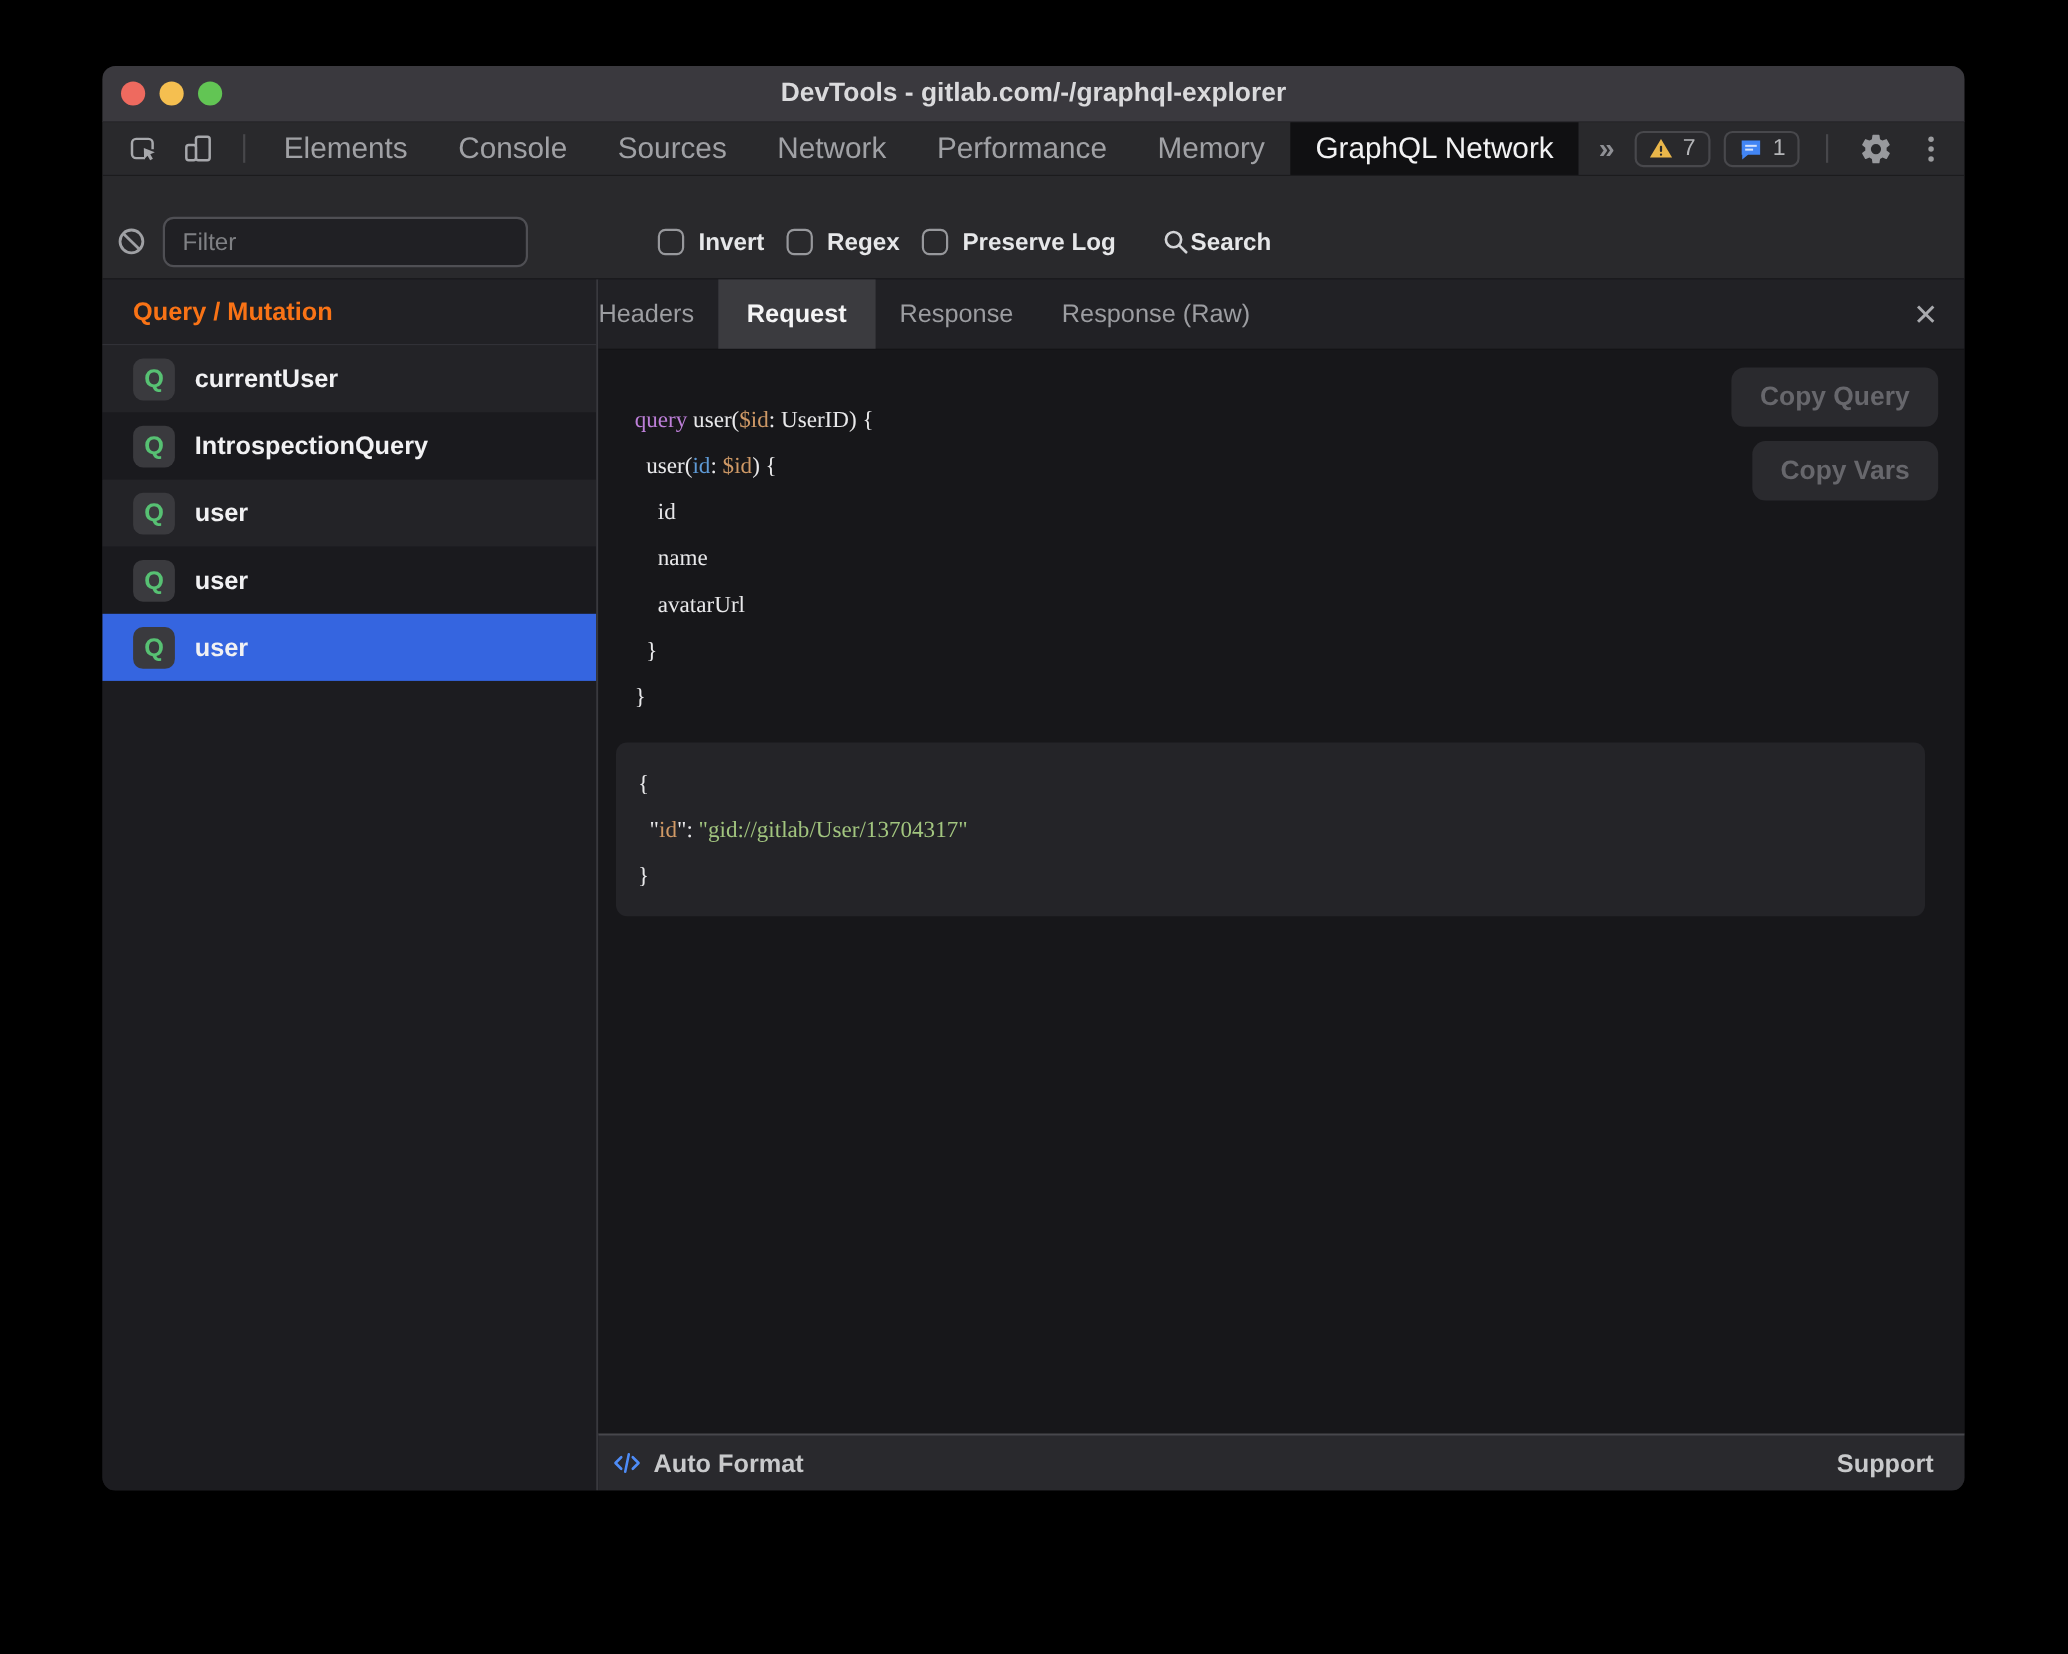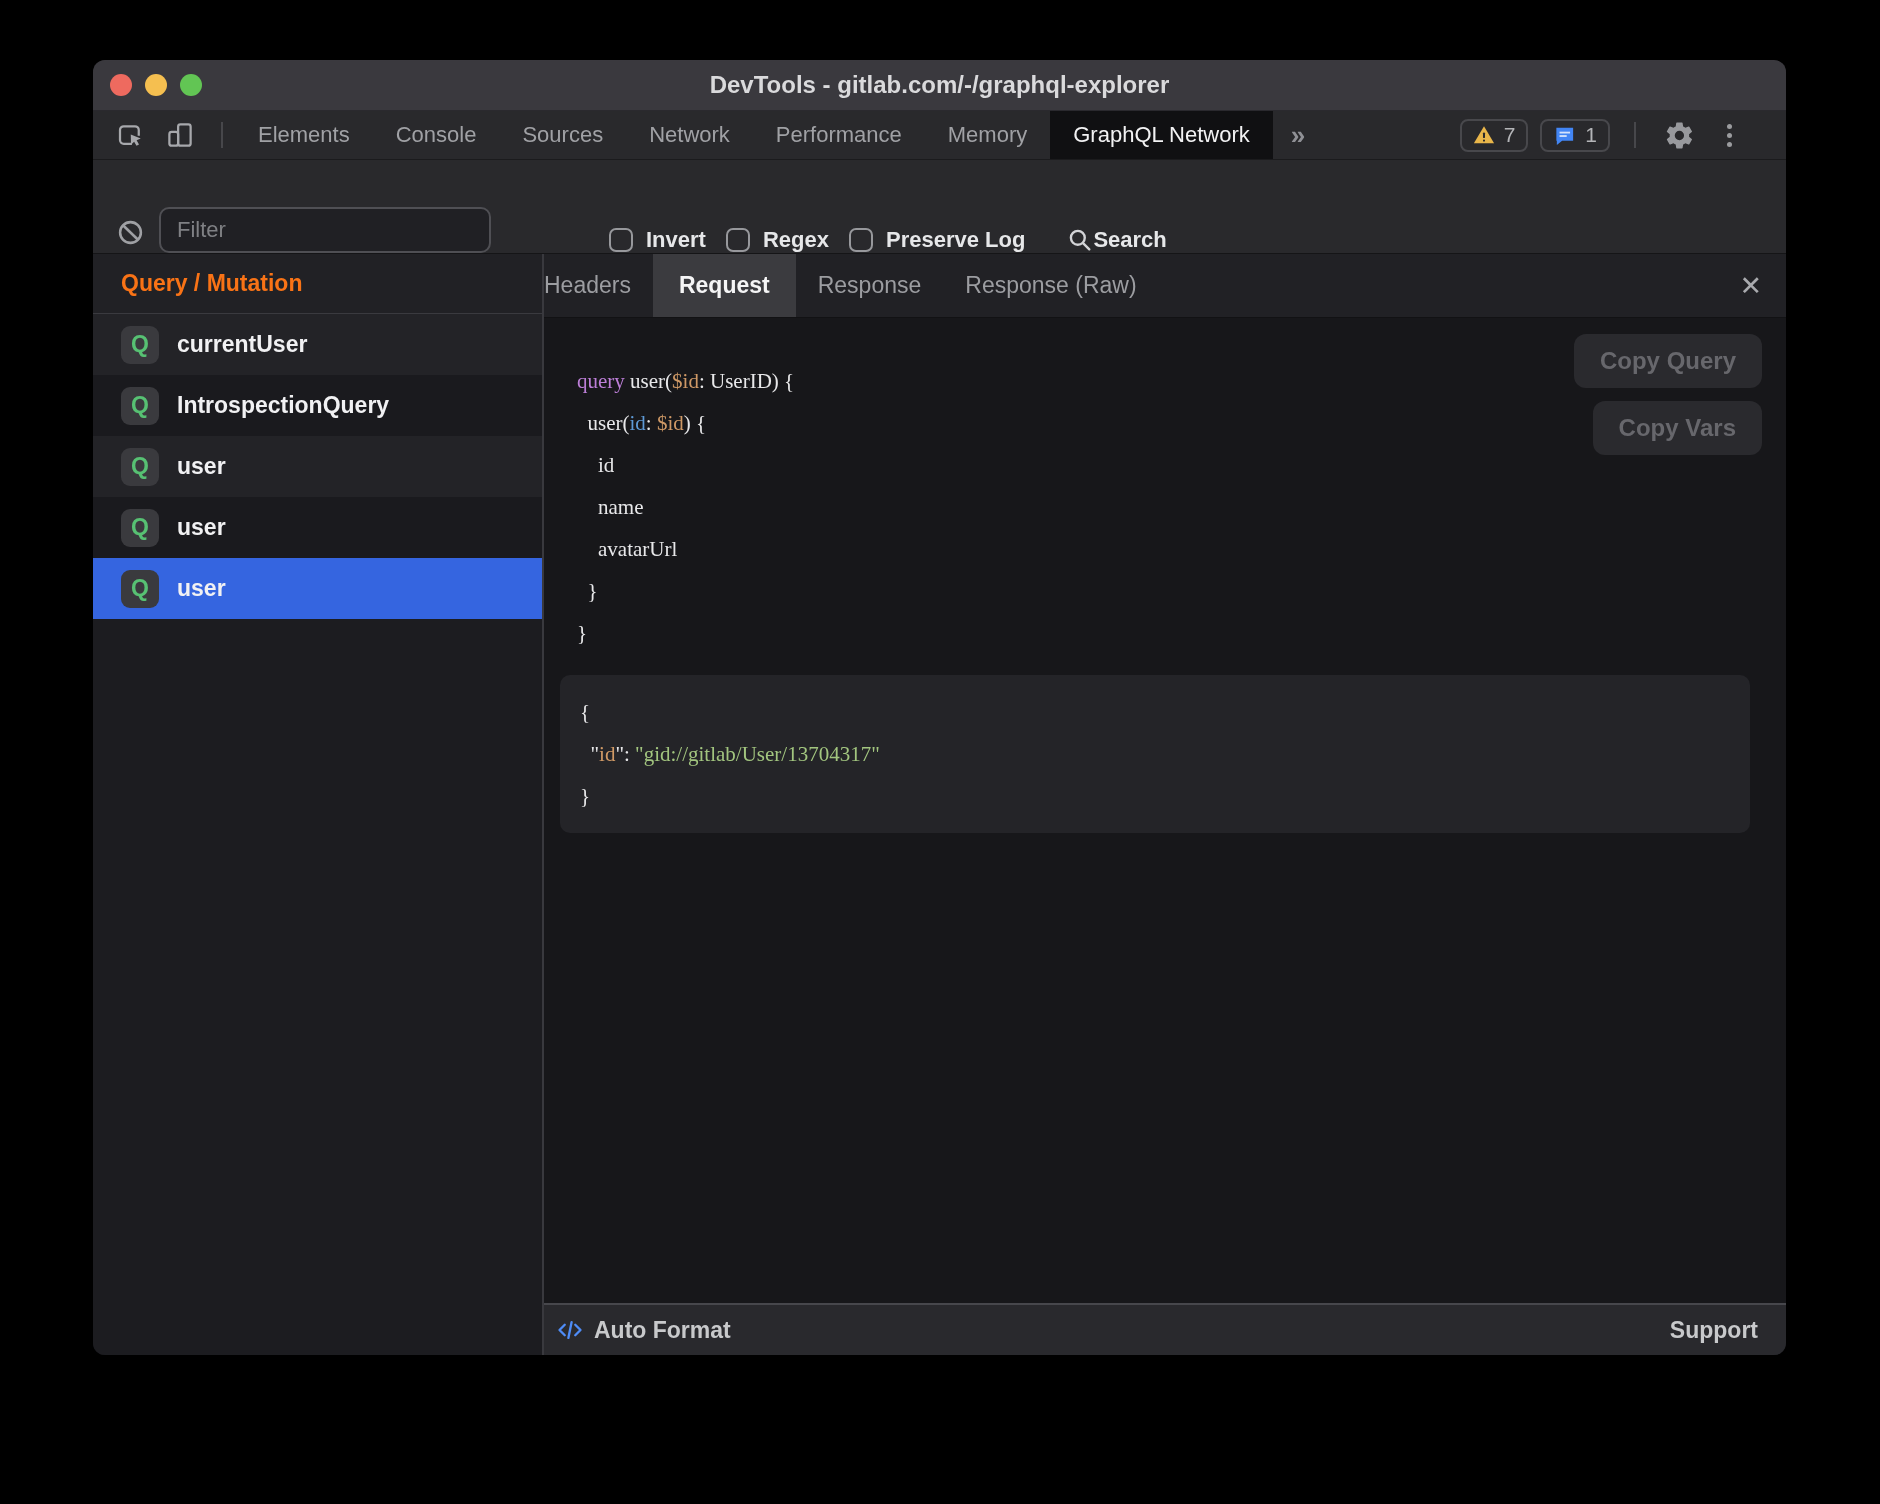--- a/index.html
+++ b/index.html
@@ -20,32 +20,32 @@
   .light{width:22px;height:22px;border-radius:50%}
   .light.red{background:#ee6a5f}.light.yellow{background:#f5bf50}.light.green{background:#62c554}
   .title{flex:1;text-align:center;color:#dadadc;font-size:24px;font-weight:700}
   
   .toolbar{height:48px;flex:0 0 auto;background:#29292c;border-bottom:1px solid #1b1b1d;
     display:flex;align-items:stretch}
   .toolbar-left{display:flex;align-items:center;padding-left:16px;gap:8px}
   .tbtn{width:42px;height:40px;display:flex;align-items:center;justify-content:center}
   .tb-sep{width:2px;height:26px;background:#47474b;margin:0 12px;align-self:center}
   .tabs{display:flex;align-items:stretch}
-  .tab{display:flex;align-items:center;padding:17px 23px;color:#a0a1a5;font-size:22px;white-space:nowrap}
+  .tab{display:flex;align-items:center;padding:17px 23px;color:#a0a1a5;font-size:27px;white-space:nowrap}
   .tab.selected{background:#101012;color:#f2f2f3}
   .chevron{display:flex;align-items:center;padding:0 18px;color:#8f9095;font-size:26px;font-weight:700}
   .toolbar-right{margin-left:auto;display:flex;align-items:center;gap:12px;padding-right:38px}
   .badge{display:flex;align-items:center;gap:9px;border:2px solid #48484c;border-radius:8px;
     height:33px;padding:0 11px;color:#b4b5b8;font-size:21px;box-sizing:border-box}
   .iconbtn{display:flex;align-items:center;justify-content:center;width:38px;height:38px}
   .kebab{display:flex;flex-direction:column;gap:4px;align-items:center}
   .kebab i{width:5px;height:5px;border-radius:50%;background:#9b9c9f}
   
   .filterbar{height:94px;flex:0 0 auto;background:#29292c;border-bottom:1px solid #151517;
-    display:flex;align-items:flex-end;padding:26px 0 0 16px;box-sizing:border-box}
+    display:flex;align-items:center;padding:26px 0 0 5px;box-sizing:border-box}
   .block-btn{width:42px;height:42px;display:flex;align-items:center;justify-content:center}
   .filter-input{width:332px;height:46px;margin-left:8px;background:#202024;border:2px solid #4f4f54;
     border-radius:10px;color:#e8e8ea;font-size:22px;padding:0 16px;box-sizing:border-box;
     font-family:"Liberation Sans",sans-serif;outline:none}
   .filter-input::placeholder{color:#7f8084}
   .checks{display:flex;align-items:center;gap:20px;margin-left:118px}
   .check{display:flex;align-items:center;gap:13px}
   .cb{width:24px;height:24px;border:2px solid #97989c;border-radius:7px;box-sizing:border-box}
   .check .cl{color:#e6e7e9;font-size:22px;font-weight:600;white-space:nowrap}
   .searchg{display:flex;align-items:center;gap:0;margin-left:42px}

